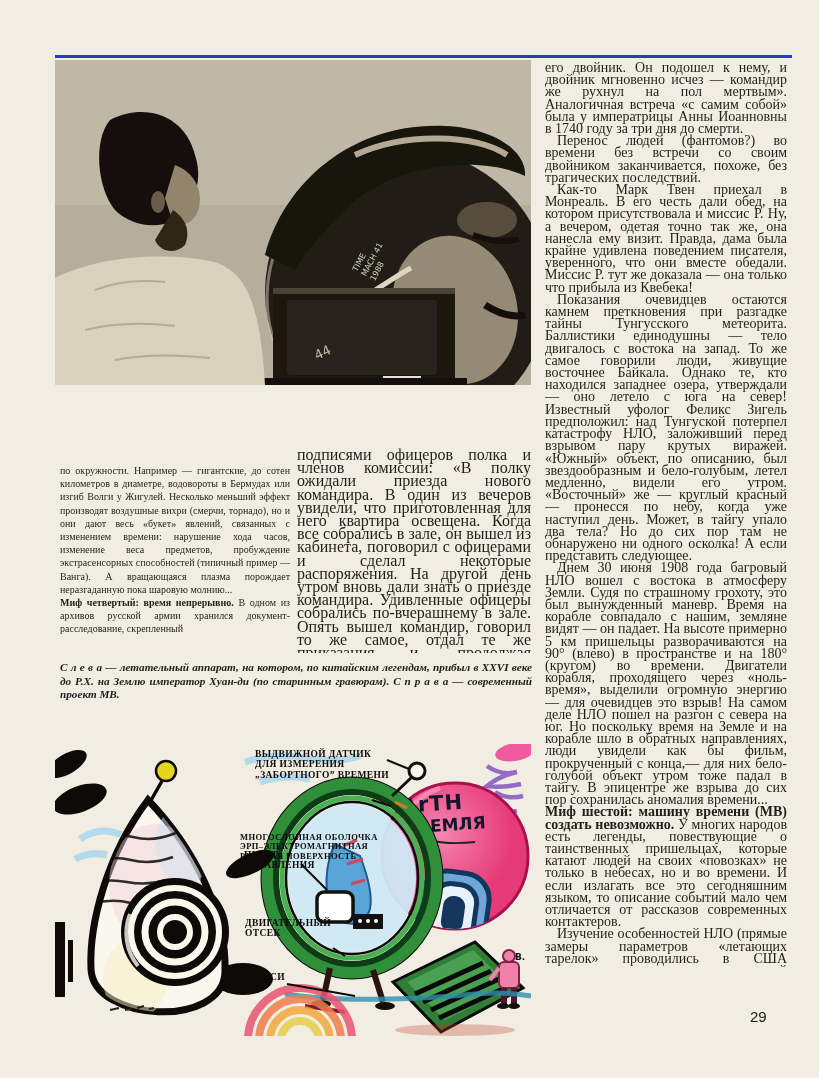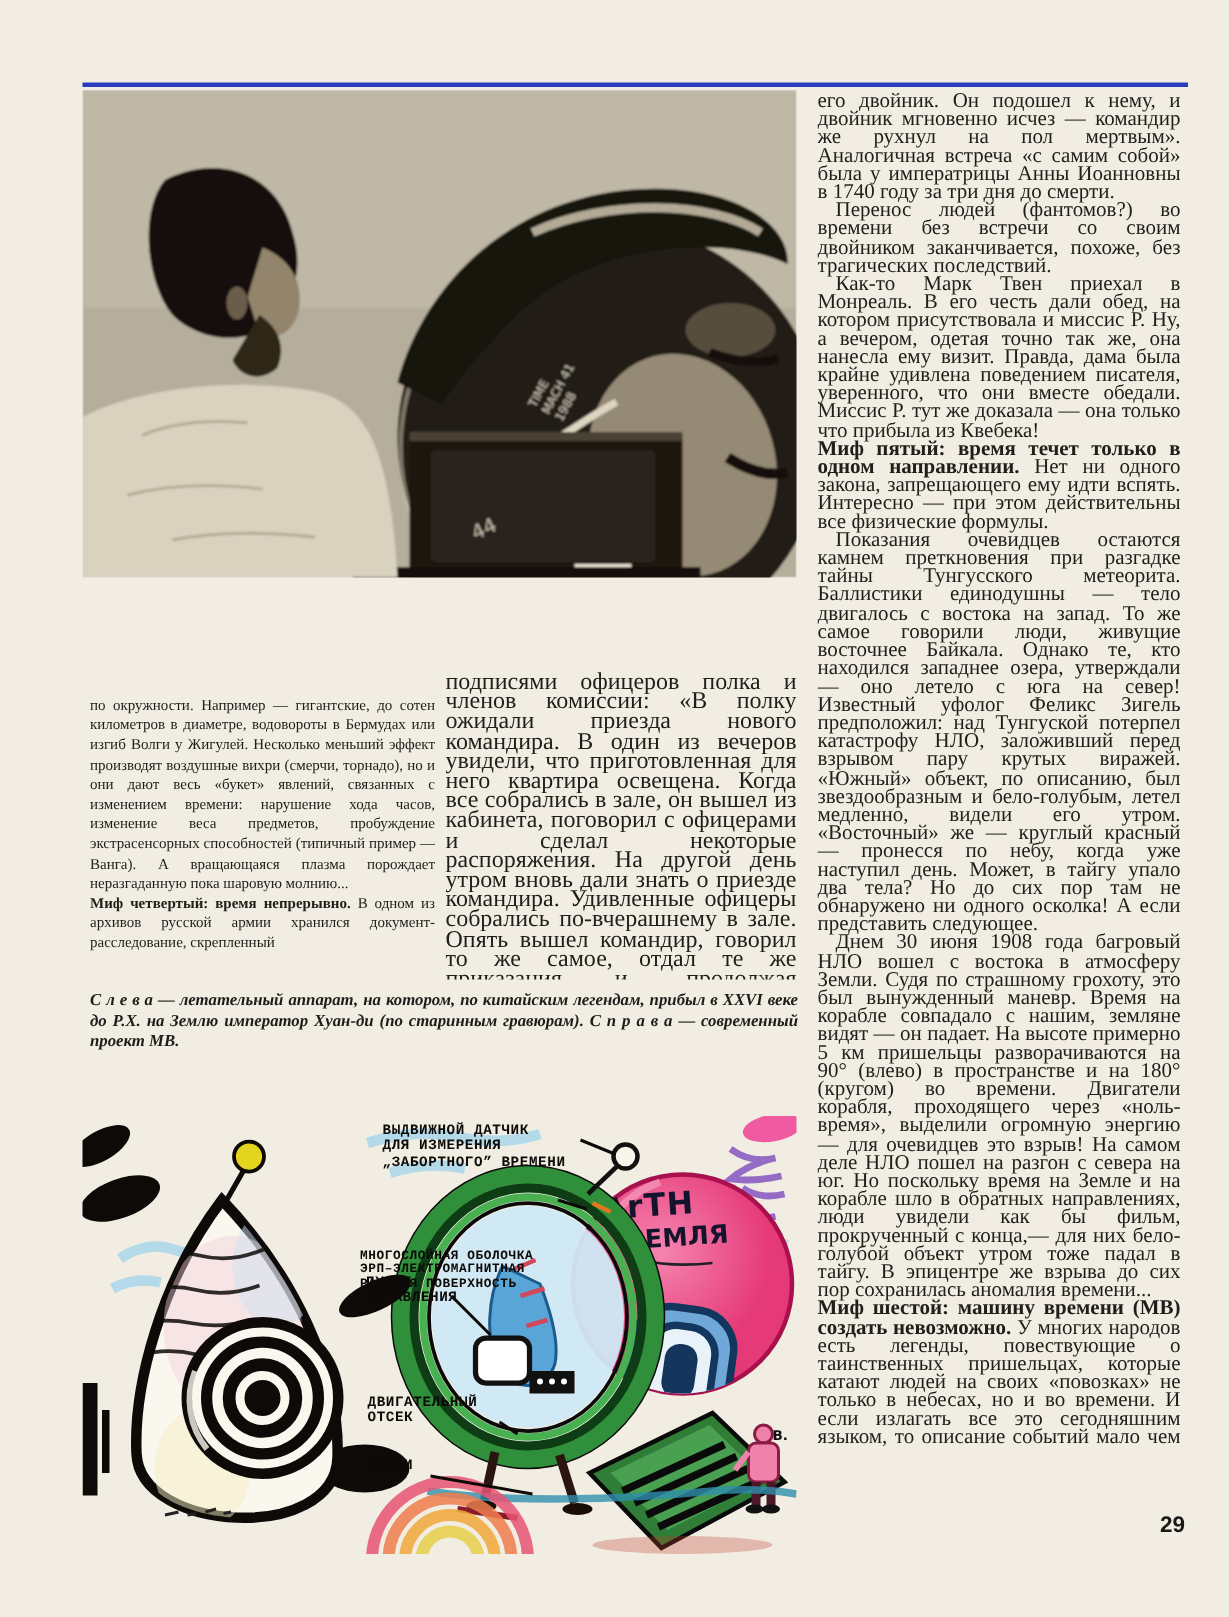--- a/index.html
+++ b/index.html
@@ -12,29 +12,29 @@
   .caption2{left:60px;top:661px;width:472px;}
   .col{position:absolute;overflow:hidden;text-align:justify;}
   .col-left{left:60px;top:464px;width:230px;height:205px;font-size:10px;line-height:13.2px;}
   .col-middle{left:297px;top:448px;width:234px;height:205px;font-size:16px;line-height:13.2px;}
   .col-right{left:545px;top:62px;width:242px;height:905px;font-size:14px;line-height:12.2px;}
   .col p{margin:0;}
   .col p.indent{text-indent:12px;}
   .col b{font-weight:bold;}
   .illustration{position:absolute;left:55px;top:744px;width:476px;height:292px;}
   .illustration svg{position:absolute;left:0;top:0;}
-  .hand-label{position:absolute;font-family:Liberation Mono, monospace;font-weight:700;
+  .hand-label{position:absolute;font-family:Liberation Serif, serif;font-weight:700;
               font-size:9.5px;line-height:1.1;letter-spacing:.4px;color:#0d0a08;white-space:pre-line;}
   .lbl-sensor{left:200px;top:5px;}
   .lbl-shell{left:185px;top:43px;font-size:8.5px;margin-top:46px;}
   .lbl-console{left:189px;top:106px;}
-  .lbl-engine{left:190px;top:186px;}
+  .lbl-engine{left:190px;top:174px;}
   .lbl-chassis{left:190px;top:228px;}
-  .page-number{position:absolute;left:750px;top:1008px;width:40px;text-align:right;
-               font-family:"Liberation Sans",sans-serif;font-weight:bold;font-size:15px;color:#1a1814;}
+  .page-number{position:absolute;left:750px;top:1008px;width:40px;
+               font-family:"Liberation Sans",sans-serif;font-weight:normal;font-size:15px;color:#1a1814;}
 </style>
 </head>
 <body>
 
 <div class="page">
 
   <div class="rule-top"></div>
 
   <svg class="photo" viewBox="0 0 476 325">
     <defs>
@@ -91,21 +91,20 @@
       <p class="para">по окружности. Например — гигантские, до сотен километров в диаметре, водовороты в Бермудах или изгиб Волги у Жигулей. Несколько меньший эффект производят воздушные вихри (смерчи, торнадо), но и они дают весь «букет» явлений, связанных с изменением времени: нарушение хода часов, изменение веса предметов, пробуждение экстрасенсорных способностей (типичный пример — Ванга). А вращающаяся плазма порождает неразгаданную пока шаровую молнию...</p>
       <p class="para"><b>Миф четвертый: время непрерывно. </b>В одном из архивов русской армии хранился документ-расследование, скрепленный</p>
     </div>
   <div class="col col-middle" id="col-middle">
       <p class="para">подписями офицеров полка и членов комиссии: «В полку ожидали приезда нового командира. В один из вечеров увидели, что приготовленная для него квартира освещена. Когда все собрались в зале, он вышел из кабинета, поговорил с офицерами и сделал некоторые распоряжения. На другой день утром вновь дали знать о приезде командира. Удивленные офицеры собрались по-вчерашнему в зале. Опять вышел командир, говорил то же самое, отдал те же приказания и, продолжая разговор, направился в кабинет. Подойдя к дверям, он вздрогнул и спросил: «Видите ли вы?» Все приблизились и увидели: за столом сидел</p>
     </div>
   <div class="col col-right" id="col-right">
       <p class="para">его двойник. Он подошел к нему, и двойник мгновенно исчез — командир же рухнул на пол мертвым». Аналогичная встреча «с самим собой» была у императрицы Анны Иоанновны в 1740 году за три дня до смерти.</p>
       <p class="para indent">Перенос людей (фантомов?) во времени без встречи со своим двойником заканчивается, похоже, без трагических последствий.</p>
       <p class="para indent">Как-то Марк Твен приехал в Монреаль. В его честь дали обед, на котором присутствовала и миссис Р. Ну, а вечером, одетая точно так же, она нанесла ему визит. Правда, дама была крайне удивлена поведением писателя, уверенного, что они вместе обедали. Миссис Р. тут же доказала — она только что прибыла из Квебека!</p>
-      <p class="para"><b>Миф пятый: время течет только в одном направлении. </b>Нет ни одного закона, запрещающего ему идти вспять. Интересно — при этом действительны все физические формулы.</p>
       <p class="para indent">Показания очевидцев остаются камнем преткновения при разгадке тайны Тунгусского метеорита. Баллистики единодушны — тело двигалось с востока на запад. То же самое говорили люди, живущие восточнее Байкала. Однако те, кто находился западнее озера, утверждали — оно летело с юга на север! Известный уфолог Феликс Зигель предположил: над Тунгуской потерпел катастрофу НЛО, заложивший перед взрывом пару крутых виражей. «Южный» объект, по описанию, был звездообразным и бело-голубым, летел медленно, видели его утром. «Восточный» же — круглый красный — пронесся по небу, когда уже наступил день. Может, в тайгу упало два тела? Но до сих пор там не обнаружено ни одного осколка! А если представить следующее.</p>
       <p class="para indent">Днем 30 июня 1908 года багровый НЛО вошел с востока в атмосферу Земли. Судя по страшному грохоту, это был вынужденный маневр. Время на корабле совпадало с нашим, земляне видят — он падает. На высоте примерно 5 км пришельцы разворачиваются на 90° (влево) в пространстве и на 180° (кругом) во времени. Двигатели корабля, проходящего через «ноль-время», выделили огромную энергию — для очевидцев это взрыв! На самом деле НЛО пошел на разгон с севера на юг. Но поскольку время на Земле и на корабле шло в обратных направлениях, люди увидели как бы фильм, прокрученный с конца,— для них бело-голубой объект утром тоже падал в тайгу. В эпицентре же взрыва до сих пор сохранилась аномалия времени...</p>
       <p class="para"><b>Миф шестой: машину времени (МВ) создать невозможно. </b>У многих народов есть легенды, повествующие о таинственных пришельцах, которые катают людей на своих «повозках» не только в небесах, но и во времени. И если излагать все это сегодняшним языком, то описание событий мало чем отличается от рассказов современных контактеров.</p>
       <p class="para indent">Изучение особенностей НЛО (прямые замеры параметров «летающих тарелок» проводились в США самолетами радиолокационной разведки) позволяет заключить: большинство из</p>
     </div>
 
   <div class="caption caption2">С л е в а — летательный аппарат, на котором, по китайским легендам, прибыл в XXVI веке до Р.Х. на Землю император Хуан-ди (по старинным гравюрам). С п р а в а — современный проект МВ.</div>
 
   <div class="illustration">
     <svg width="476" height="292" viewBox="0 0 476 292">

